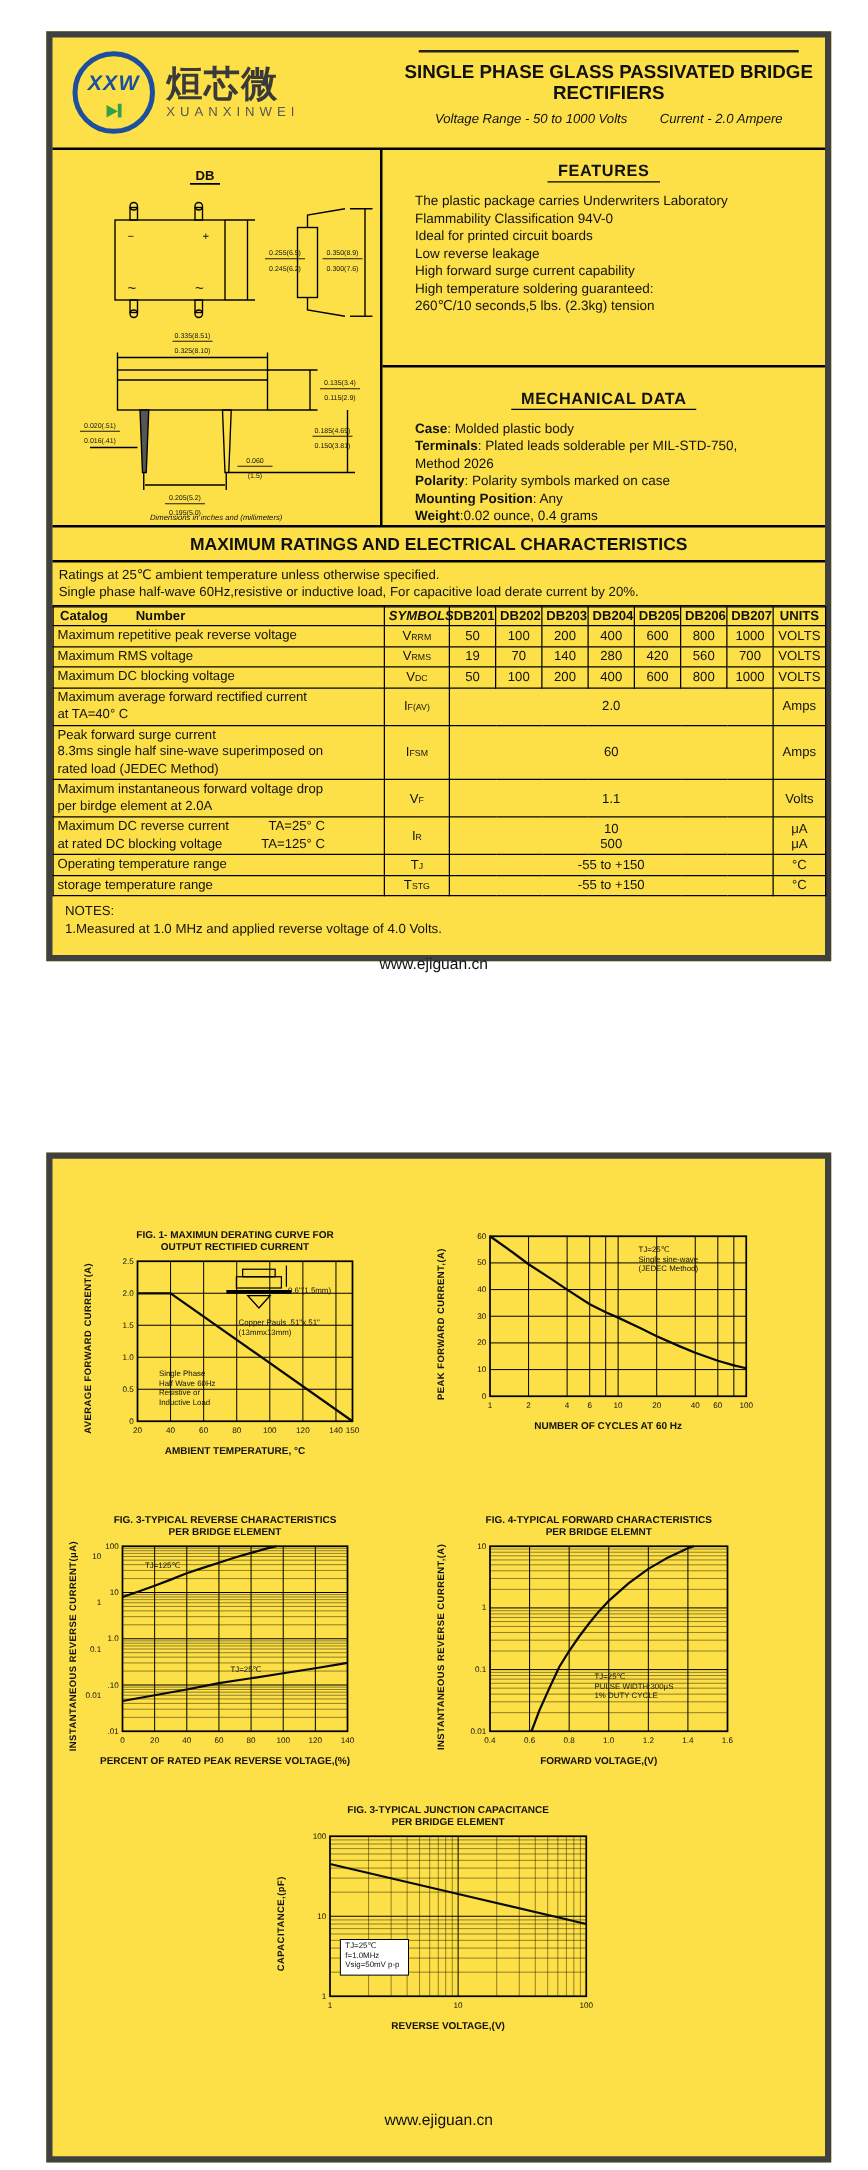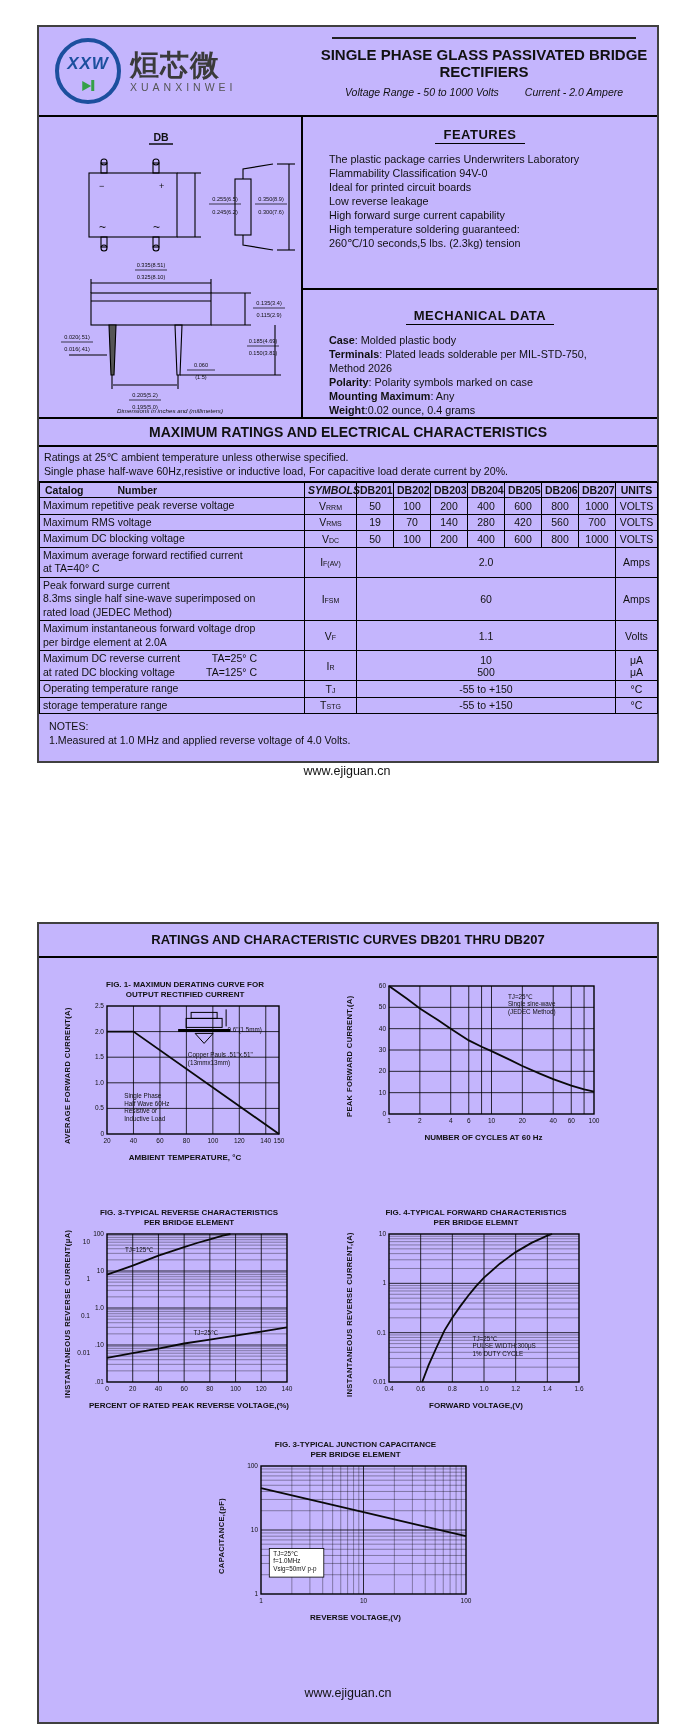--- a/index.html
+++ b/index.html
@@ -1,17 +1,17 @@
 <!DOCTYPE html>
 <html><head>
 <meta charset="utf-8">
 <style>
   html,body{margin:0;padding:0;background:#fff;}
   body{width:694px;height:1736px;position:relative;font-family:"Liberation Sans","DejaVu Sans",sans-serif;color:#111;}
-  .page{position:absolute;left:37px;width:618px;border:2px solid #404040;background:#c4b5fd;box-sizing:content-box;}
+  .page{position:absolute;left:37px;width:618px;border:5px solid #404040;background:#fde047;box-sizing:content-box;}
   .page1{top:25px;height:734px;}
   .page2{top:922px;height:798px;}
 
   
   .hdr{height:88px;display:flex;border-bottom:2px solid #000;}
   .hdr-left{width:256px;display:flex;align-items:center;gap:9px;padding-left:16px;}
   .logo-circle{width:58px;height:58px;border-radius:50%;border:4px solid #1c4f9e;position:relative;flex:0 0 auto;}
   .logo-xxw{position:absolute;top:12px;left:0;width:100%;text-align:center;font-weight:bold;font-style:italic;font-size:17px;color:#1c4f9e;letter-spacing:1px;}
   .logo-diode{position:absolute;bottom:9px;left:50%;transform:translateX(-50%);display:flex;align-items:center;}
   .logo-tri{width:0;height:0;border-left:9px solid #35a048;border-top:5px solid transparent;border-bottom:5px solid transparent;}
@@ -43,21 +43,21 @@
   table.ratings{border-collapse:collapse;width:100%;table-layout:fixed;font-size:10.5px;}
   table.ratings th,table.ratings td{border:1px solid #000;padding:1px 3px;vertical-align:middle;}
   table.ratings th{font-weight:bold;font-size:10.5px;}
   th.sym-h{font-style:italic;font-weight:normal;font-size:8px;}
   td.param{text-align:left;line-height:13.5px;}
   .pline{display:flex;}
   .pline .cond{margin-left:auto;margin-right:44px;}
   td.vcell,td.ucell,td.scell{text-align:center;}
   .sub{font-size:7px;}
   th.cat{text-align:left;font-weight:bold;}
-  .cat-inner{display:flex;gap:34px;padding-left:2px;}
+  .cat-inner{display:flex;gap:22px;padding-left:2px;}
 
   .notes{padding:5px 0 0 10px;font-size:10.6px;line-height:14px;}
   .site-footer{position:absolute;left:0;width:694px;text-align:center;font-size:12.5px;color:#111;}
   .f1{top:764px;}
 
   
   .banner2{height:32px;line-height:32px;text-align:center;font-weight:bold;font-size:13px;border-bottom:2px solid #000;}
   .fig{position:absolute;}
   .fig-title{font-weight:bold;font-size:8px;line-height:10px;text-align:center;}
   .fig-body{display:flex;align-items:center;}
@@ -193,21 +193,21 @@
             <div>260℃/10 seconds,5 lbs. (2.3kg) tension</div>
           </div>
       </div>
       <div class="mech">
         <div class="sec-head-wrap"><span class="sec-head">MECHANICAL DATA</span></div>
         <div class="sec-lines" id="mech-lines">
             <div><b>Case</b>: Molded plastic body</div>
             <div><b>Terminals</b>: Plated leads solderable per MIL-STD-750,</div>
             <div> Method 2026</div>
             <div><b>Polarity</b>: Polarity symbols marked on case</div>
-            <div><b>Mounting Maximum</b>: Any</div>
+            <div><b>Mounting Position</b>: Any</div>
             <div><b>Weight</b>:0.02 ounce, 0.4 grams</div>
           </div>
       </div>
     </div>
   </div>
 
   <div class="banner">MAXIMUM RATINGS AND ELECTRICAL CHARACTERISTICS</div>
   <div class="conds" id="conds">
       <div>Ratings at 25℃ ambient temperature unless otherwise specified.</div>
       <div>Single phase half-wave 60Hz,resistive or inductive load, For capacitive load derate current by 20%.</div>
@@ -370,21 +370,20 @@
     <div>NOTES:</div>
     <div id="notes-lines">
         <div>1.Measured at 1.0 MHz and applied reverse voltage of 4.0 Volts.</div>
       </div>
   </div>
 </div>
 
 <div class="site-footer f1">www.ejiguan.cn</div>
 
 <div class="page page2">
-  <div class="banner2">RATINGS AND CHARACTERISTIC CURVES DB201 THRU DB207</div>
 
   <div class="fig" style="left:24px;top:56px;">
       <div class="fig-title" style="width: 216px; margin-left: 14px;">
         <div>FIG. 1- MAXIMUN DERATING CURVE FOR</div>
         <div>OUTPUT RECTIFIED CURRENT</div>
       </div>
       <div class="fig-body">
         <div class="fig-ylabel" style="height: 152px;">AVERAGE  FORWARD  CURRENT(A)</div>
         <svg width="216" height="152">
           <g stroke="#000">
@@ -483,21 +482,21 @@
           <path d="M30.0 6.0 L48.0 18.8 L60.9 28.4 L78.9 40.1 L91.7 48.7 L109.8 60.4 L122.6 66.8 L132.5 71.1 L150.5 79.6 L163.4 86.0 L181.4 93.9 L194.2 99.2 L212.3 105.6 L225.1 109.3 L235.0 111.6" fill="none" stroke="#0a0a0a" stroke-width="1.8"></path>
           <g font-size="6.3" fill="#111">
             <text x="148.89999999999998" y="18.8">TJ=25℃</text>
             <text x="148.89999999999998" y="26.3">Single sine-wave</text>
             <text x="148.89999999999998" y="33.8">(JEDEC Method)</text>
           </g>
         </svg>
       </div>
       <div class="fig-xlabel" style="width: 249px; margin-left: 14px;">NUMBER OF CYCLES AT 60 Hz</div>
     </div>
-  <div class="fig" style="left:24px;top:284px;">
+  <div class="fig" style="left:12px;top:284px;">
       <div class="fig-title" style="width: 224px; margin-left: 14px;">
         <div>FIG. 3-TYPICAL REVERSE CHARACTERISTICS</div>
         <div>PER BRIDGE ELEMENT</div>
       </div>
       <div class="fig-body">
         <div class="fig-ylabel" style="height: 172px;">INSTANTANEOUS REVERSE CURRENT(μA)</div>
         <svg width="224" height="172">
           <g stroke="#000">
             <line y1="142.8618901604327" y2="142.8618901604327" x1="30" x2="210" stroke-width="0.35"></line>
             <line y1="136.34651357537248" y2="136.34651357537248" x1="30" x2="210" stroke-width="0.35"></line>

